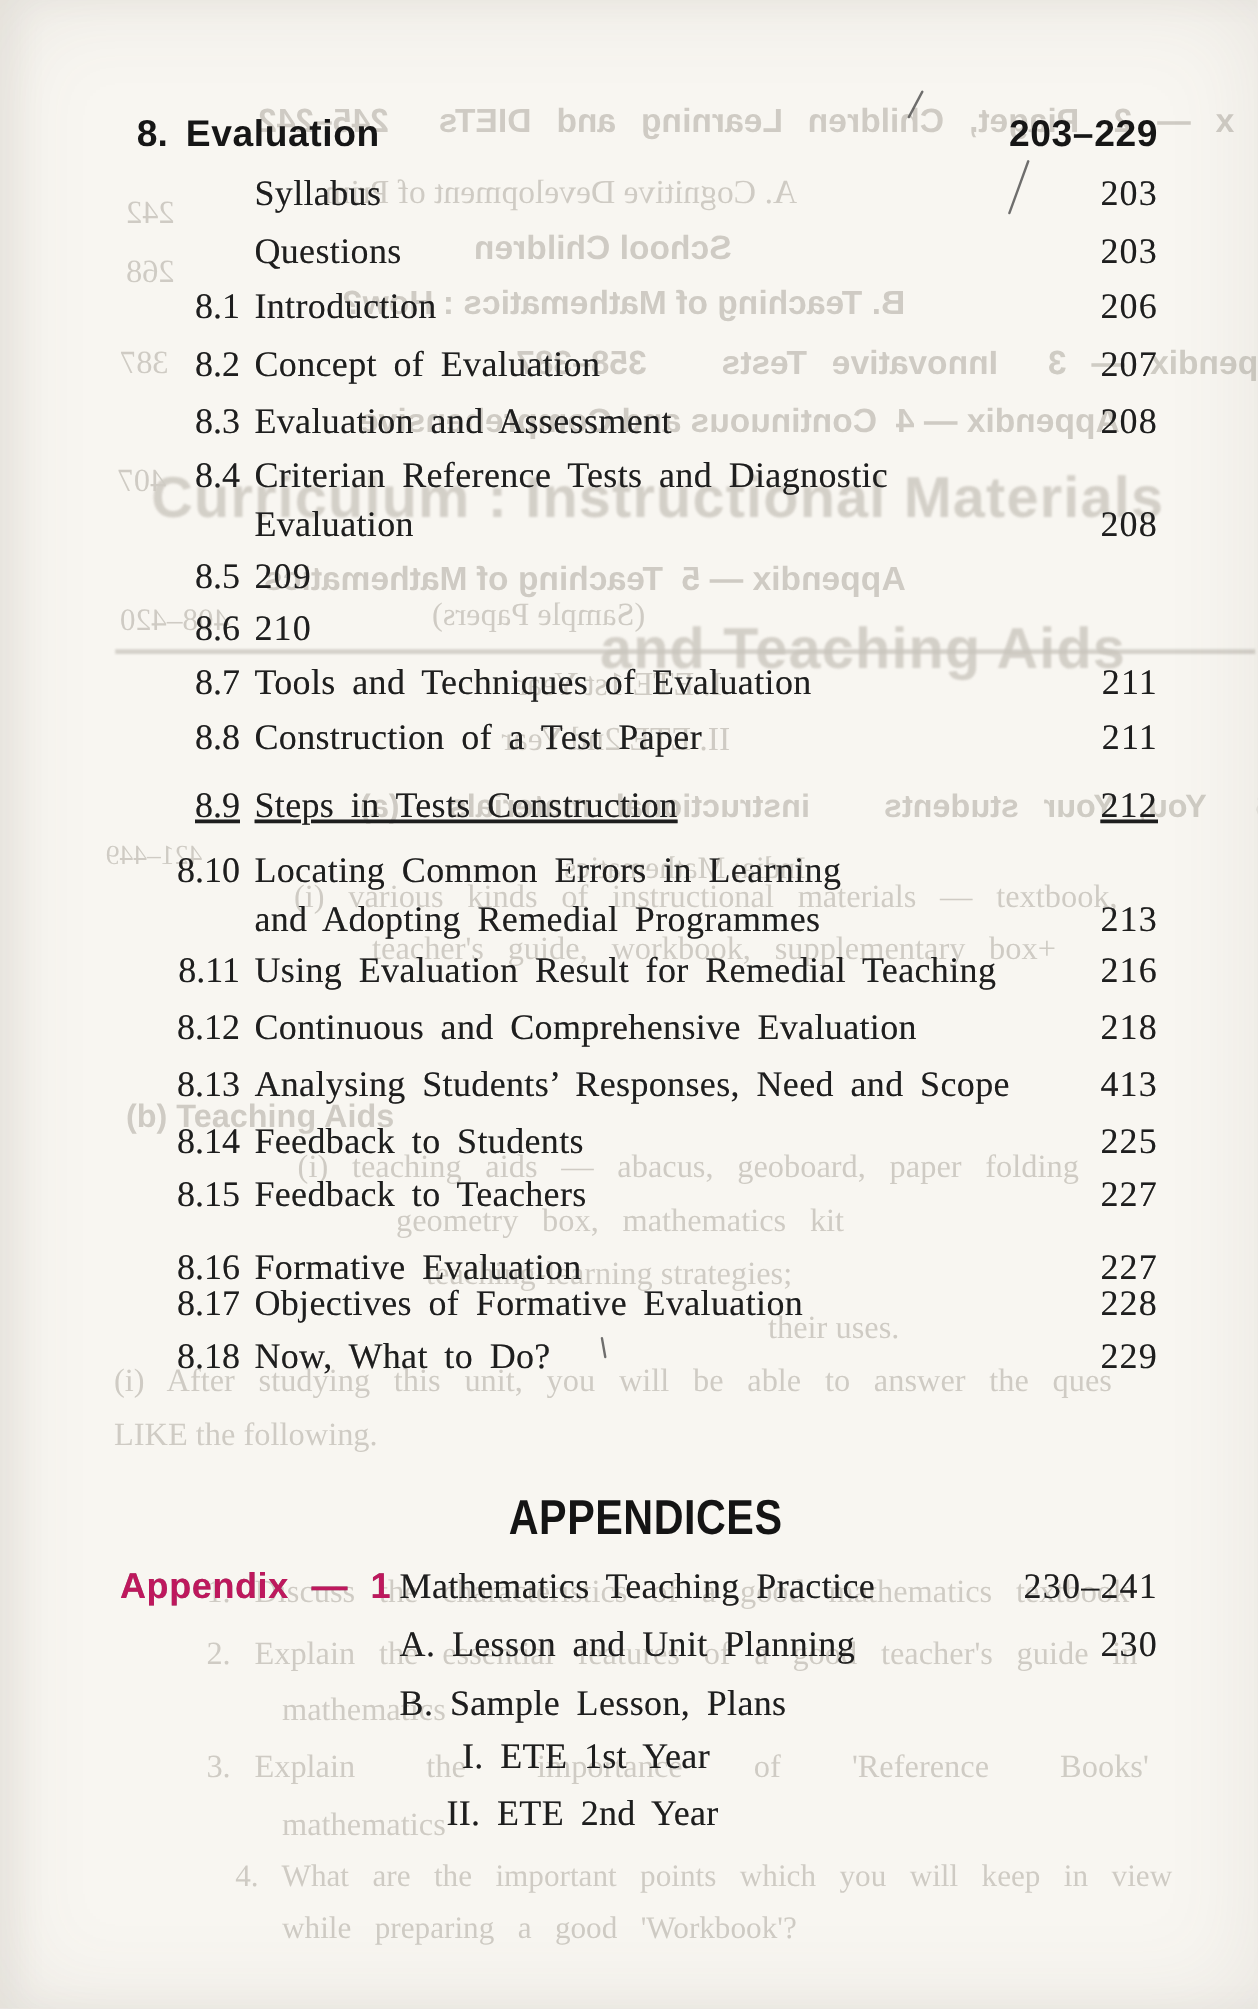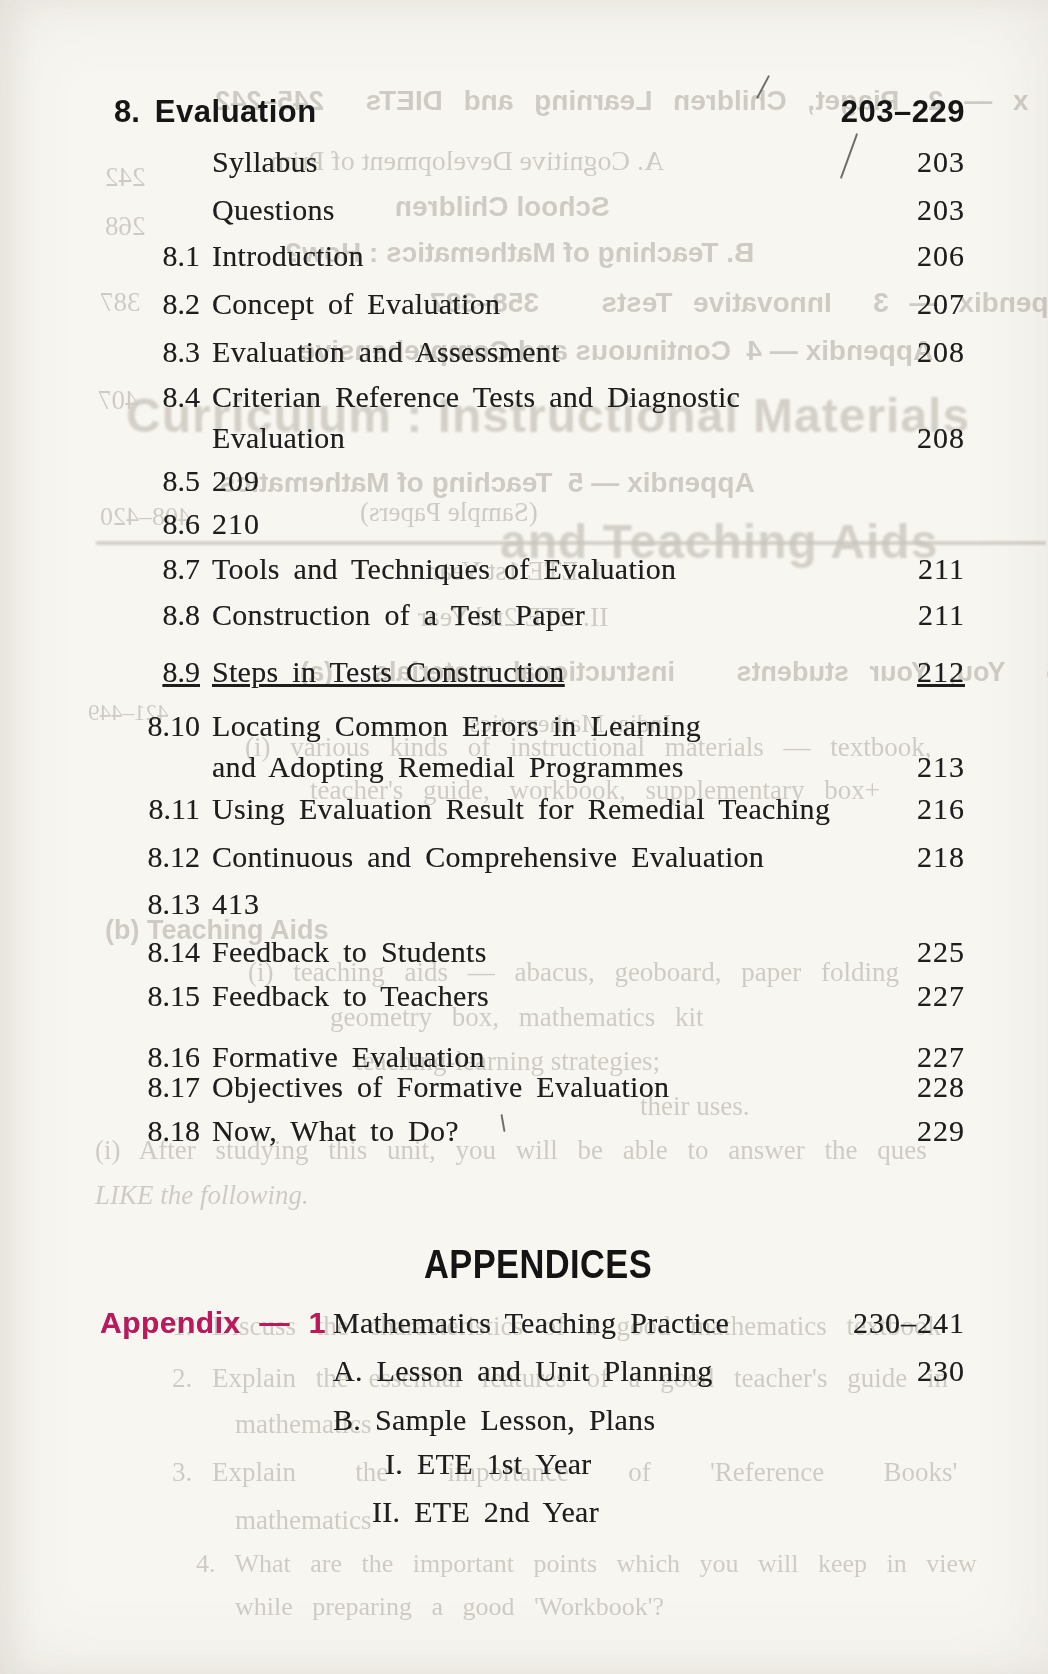--- a/index.html
+++ b/index.html
@@ -68,21 +68,21 @@
       <span class="ghost mirror" style="left: 470px; top: 710px; font-size: 26px;">India: Mathematics</span>
       <span class="ghost mirror" style="left: 88px; top: 700px; font-size: 23px;">421–449</span>
       <span class="ghost wide" style="left: 245px; top: 733px; font-size: 27px;">(i) various kinds of instructional materials — textbook,</span>
       <span class="ghost wide" style="left: 310px; top: 776px; font-size: 27px;">teacher's guide, workbook, supplementary box+</span>
       <span class="ghost bold" style="left: 105px; top: 916px; font-size: 27px;">(b) Teaching Aids</span>
       <span class="ghost wide" style="left: 248px; top: 958px; font-size: 27px;">(i) teaching aids — abacus, geoboard, paper folding</span>
       <span class="ghost wide" style="left: 330px; top: 1003px; font-size: 27px;">geometry box, mathematics kit</span>
       <span class="ghost" style="left: 355px; top: 1047px; font-size: 27px;">teaching-learning strategies;</span>
       <span class="ghost" style="left: 640px; top: 1092px; font-size: 27px;">their uses.</span>
       <span class="ghost wide" style="left: 95px; top: 1136px; font-size: 27px;">(i) After studying this unit, you will be able to answer the ques</span>
-      <span class="ghost" style="left: 95px; top: 1181px; font-size: 27px; font-style: italic;">LIKE the following.</span>
+      <span class="ghost" style="left: 95px; top: 1181px; font-size: 27px;">LIKE the following.</span>
       <span class="ghost wide" style="left: 172px; top: 1312px; font-size: 27px;">1. Discuss the characteristics of a good mathematics textbook</span>
       <span class="ghost wide" style="left: 172px; top: 1364px; font-size: 27px;">2. Explain the essential features of a good teacher's guide in</span>
       <span class="ghost" style="left: 235px; top: 1410px; font-size: 27px;">mathematics</span>
       <span class="ghost wide" style="left: 172px; top: 1458px; font-size: 27px;">3. Explain   the   importance   of   'Reference   Books'</span>
       <span class="ghost" style="left: 235px; top: 1506px; font-size: 27px;">mathematics</span>
       <span class="ghost wide" style="left: 196px; top: 1550px; font-size: 26px;">4. What are the important points which you will keep in view</span>
       <span class="ghost wide" style="left: 235px; top: 1593px; font-size: 26px;">while preparing a good 'Workbook'?</span>
     </div>
 
   <div class="content">
@@ -165,20 +165,21 @@
           <span class="title">Using Evaluation Result for Remedial Teaching</span>
           <span class="pg">216</span>
         </div>
         <div class="row" style="top: 835px;">
           <span class="num">8.12</span>
           <span class="title">Continuous and Comprehensive Evaluation</span>
           <span class="pg">218</span>
         </div>
         <div class="row" style="top: 882px;">
           <span class="num">8.13</span>
+          <span class="title">Analysing Students’ Responses, Need and Scope</span>
           <span class="pg">413</span>
         </div>
         <div class="row" style="top: 930px;">
           <span class="num">8.14</span>
           <span class="title">Feedback to Students</span>
           <span class="pg">225</span>
         </div>
         <div class="row" style="top: 974px;">
           <span class="num">8.15</span>
           <span class="title">Feedback to Teachers</span>

